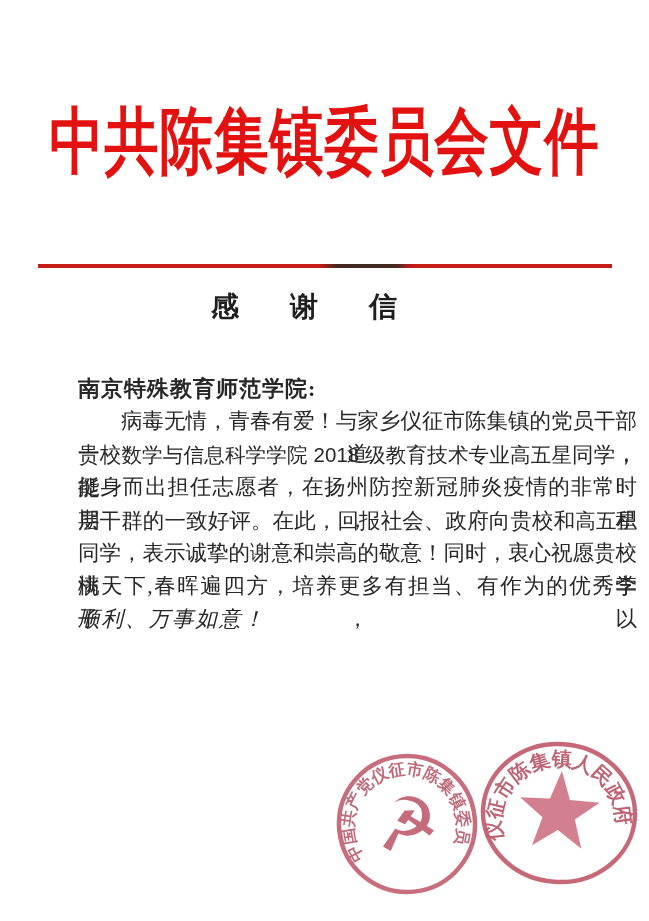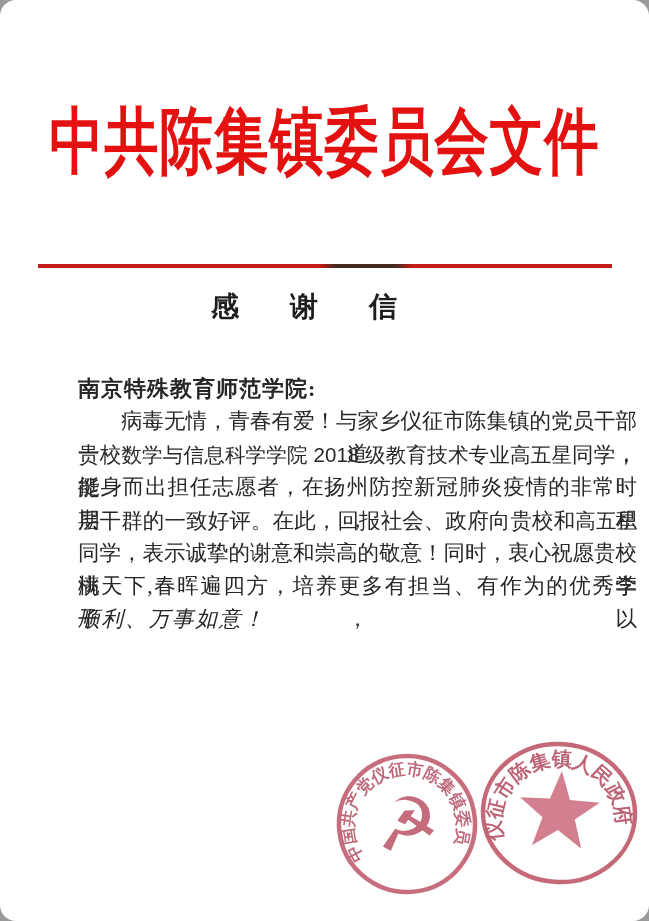--- a/index.html
+++ b/index.html
@@ -1,20 +1,19 @@
 <!DOCTYPE html>
 <html><head>
 <meta charset="utf-8">
 <style>
   html,body{margin:0;padding:0;background:#9a9a9a;}
   #page{
     position:relative;width:649px;height:921px;background:#ffffff;
     overflow:hidden;margin:0 auto;
     font-family:"Liberation Serif","DejaVu Serif",serif;
-    border-radius:16px;
   }
   
   #masthead{
     position:absolute;top:84px;left:0;width:649px;height:116px;
     display:flex;align-items:center;justify-content:center;
     font-weight:bold;font-size:54px;letter-spacing:1px;
     transform:scaleY(1.34);transform-origin:center;
     white-space:nowrap;
   }
   

